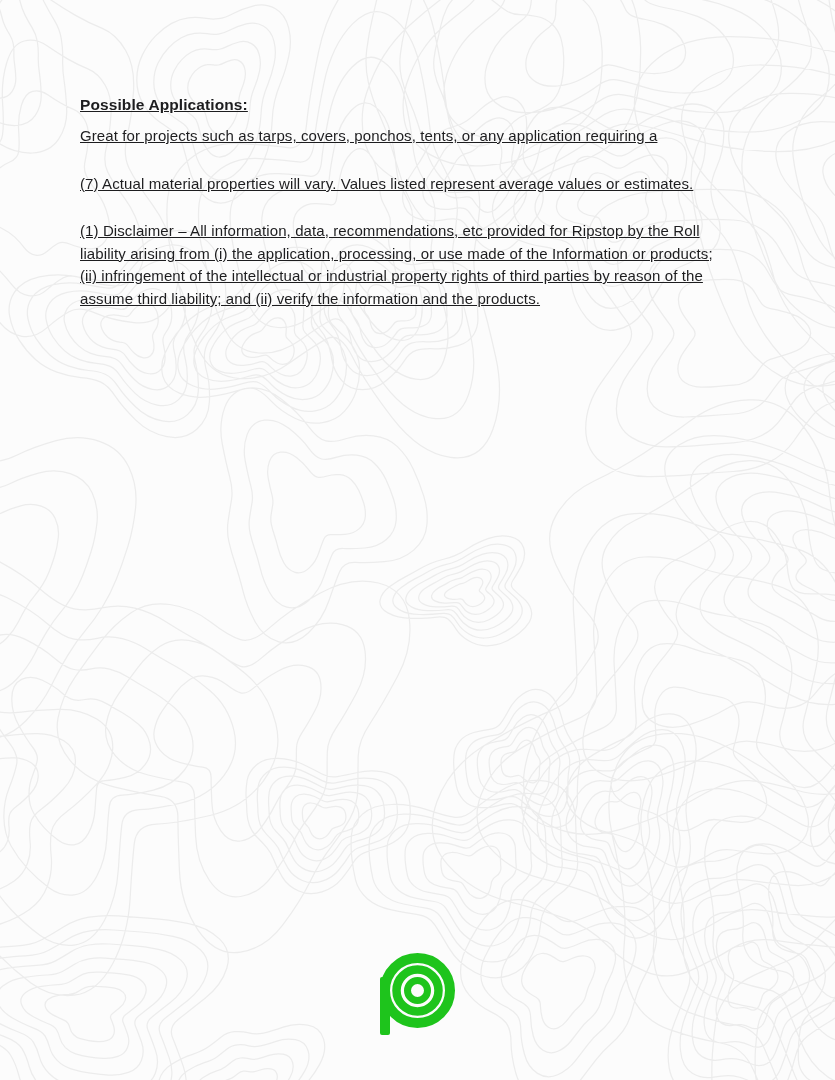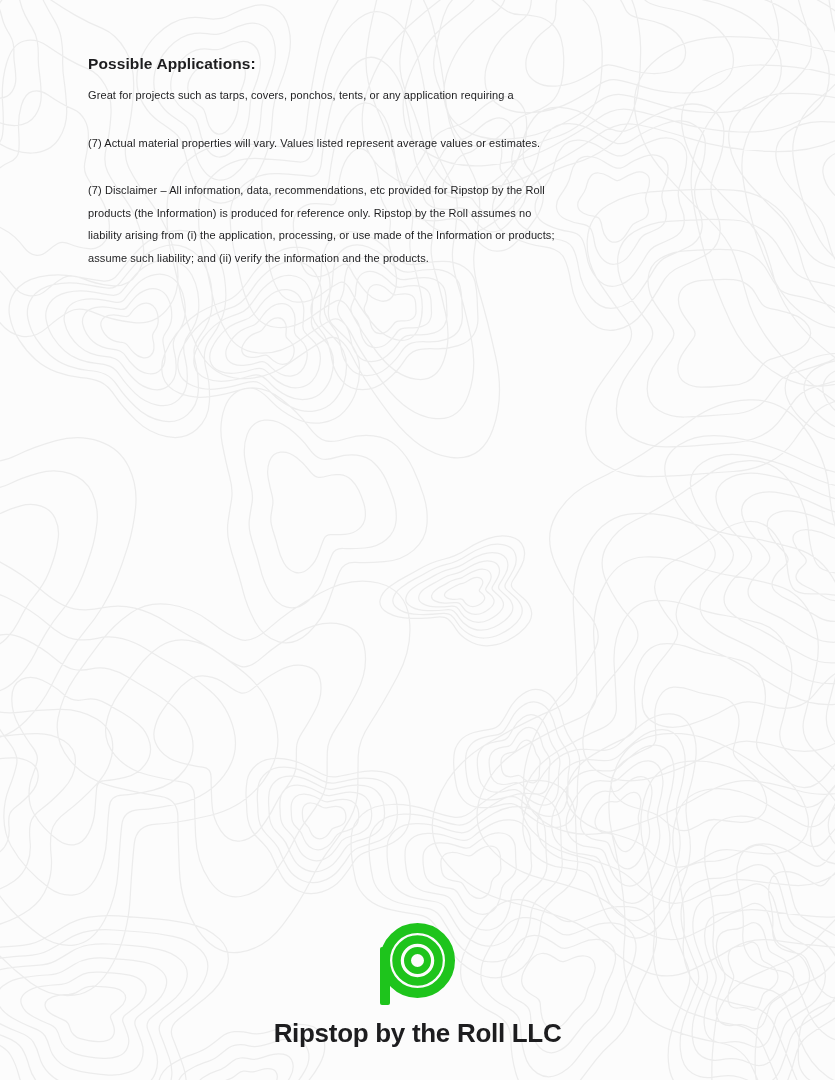--- a/index.html
+++ b/index.html
@@ -21,34 +21,35 @@
     left: 0; top: 0;
     z-index: 0;
   }
   #topo path {
     fill: none;
     stroke-width: 1.25;
     stroke-linejoin: round;
   }
   .content {
     position: absolute;
-    left: 8px; top: 0; right: 0;
+    left: 0; top: 0; right: 0;
     z-index: 1;
-    padding: 54px 60px 0 80px;
+    padding: 95px 60px 0 80px;
+    text-decoration: underline;
   }
   .heading {
     font-size: 15.5px;
     font-weight: bold;
     line-height: 20px;
     margin: 0 0 10px 0;
     letter-spacing: 0.1px;
   }
   .para { margin: 0 0 25px 0; }
   .line {
-    font-size: 11px;
+    font-size: 15px;
     line-height: 22.5px;
     white-space: nowrap;
     letter-spacing: 0.1px;
   }
   .footer {
     position: absolute;
     left: 0; right: 0; bottom: 32px;
     z-index: 1;
     text-align: center;
   }
@@ -77,30 +78,29 @@
 
     <div class="para">
       <div class="line">Great for projects such as tarps, covers, ponchos, tents, or any application requiring a</div>
     </div>
 
     <div class="para">
       <div class="line">(7) Actual material properties will vary. Values listed represent average values or estimates.</div>
     </div>
 
     <div class="para">
-      <div class="line">(7) Disclaimer – All information, data, recommendations, etc provided for Ripstop by the Roll</div>
-      <div class="line">products (the Information) is produced for reference only. Ripstop by the Roll assumes no</div>
+      <div class="line">(1) Disclaimer – All information, data, recommendations, etc provided for Ripstop by the Roll</div>
       <div class="line">liability arising from (i) the application, processing, or use made of the Information or products;</div>
-      <div class="line">assume such liability; and (ii) verify the information and the products.</div>
+      <div class="line">(ii) infringement of the intellectual or industrial property rights of third parties by reason of the</div>
+      <div class="line">assume third liability; and (ii) verify the information and the products.</div>
     </div>
   </main>
 
   <footer class="footer">
     <svg class="logo" width="75" height="82" viewBox="0 0 75 82">
       <circle cx="37.5" cy="37.5" r="32.5" fill="none" stroke-width="10" stroke="#1EC41C"></circle>
       <circle cx="37.5" cy="37.5" r="21" fill="none" stroke-width="8.5" stroke="#1EC41C"></circle>
       <circle cx="37.5" cy="37.5" r="10" fill="none" stroke-width="7" stroke="#1EC41C"></circle>
       <rect x="0" y="24" width="10" height="58" rx="2" fill="#1EC41C"></rect>
     </svg>
-    <div class="company">Ripstop by the Roll LLC</div>
   </footer>
 
 </div>
 
 </body></html>

